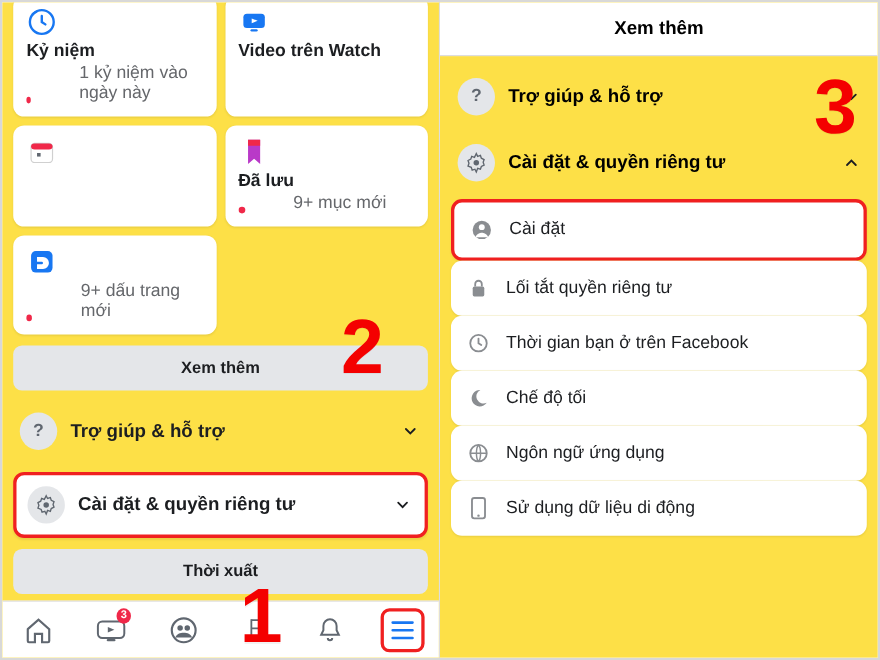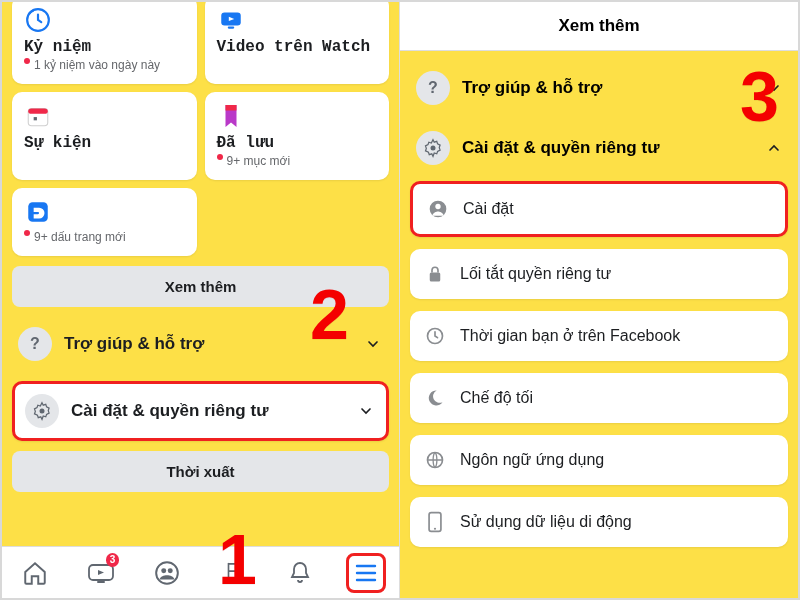--- a/index.html
+++ b/index.html
@@ -34,23 +34,23 @@
   .card {
     background: #fff;
     border-radius: 10px;
     box-shadow: 0 1px 2px rgba(0,0,0,0.08);
     width: calc(50% - 4px);
     padding: 10px 12px 12px 12px;
     display: flex;
     flex-direction: column;
   }
   .card .icon { width: 28px; height: 28px; margin-bottom: 2px; display:flex; align-items:center; justify-content:center;}
-  .card .title { font-size: 16px; font-weight: 600; color: #1c1e21; margin-top:2px;font-family:Liberation Mono, monospace;}
+  .card .title { font-size: 16px; font-weight: 600; color: #1c1e21; margin-top:2px;}
   .card .sub {
-    font-size: 12px; color: #65676b; margin-top: 2px; display: flex; align-items: flex-start;
+    font-size: 16px; color: #65676b; margin-top: 2px; display: flex; align-items: flex-end; gap: 40px;
   }
   .card .dot {
     width: 6px; height: 6px; border-radius: 50%; background: #f02849; margin-right: 4px; display:inline-block;
   }
   .wide-btn {
     margin: 0 10px 10px 10px;
     background: #e4e6e9;
     border-radius: 8px;
     padding: 12px 0;
     text-align: center;
@@ -117,21 +117,21 @@
     margin: 0 10px 6px 10px;
     display:flex; align-items:center;
     padding: 10px 6px;
   }
   .r-section .ricon {
     width:34px; height:34px; border-radius:50%; background:#e4e6e9;
     display:flex; align-items:center; justify-content:center; margin-right:12px;
     color:#606770; font-weight:700;
   }
   .r-section .rlabel{ flex:1; font-size:17px; font-weight:600;}
-  .r-list { padding: 0 10px 10px 10px; display:flex; flex-direction:column; gap:12px;}
+  .r-list { padding: 0 10px 10px 10px; display:flex; flex-direction:column; gap:0;}
   .r-item {
     background:#fff; border-radius:10px; box-shadow:0 1px 2px rgba(0,0,0,.08);
     padding:14px 14px; display:flex; align-items:center;
     font-size:16px; color:#1c1e21;
   }
   .r-item.framed { border:3px solid #f02020; }
   .r-item .iicon {
     width:22px; height:22px; margin-right:14px; display:flex; align-items:center; justify-content:center;
     color:#8a8d91;
   }
@@ -188,21 +188,20 @@
       </div>
 
       <div class="card">
         <div class="icon">
           <svg width="26" height="26" viewBox="0 0 24 24">
               <rect x="3" y="5" width="18" height="16" rx="3" fill="#fff" stroke="#d0d0d0"></rect>
               <rect x="3" y="5" width="18" height="5" rx="3" fill="#f02849"></rect>
               <rect x="8" y="13" width="3" height="3" fill="#606770"></rect>
             </svg>
         </div>
-        <div class="title">Sự kiện</div>
       </div>
 
       <div class="card">
         <div class="icon">
           <svg width="22" height="26" viewBox="0 0 24 28">
               <path d="M6 2h12v24l-6-5-6 5z" fill="#b939c8"></path>
               <path d="M6 2h12v6H6z" fill="#f02849"></path>
             </svg>
         </div>
         <div class="title">Đã lưu</div>

